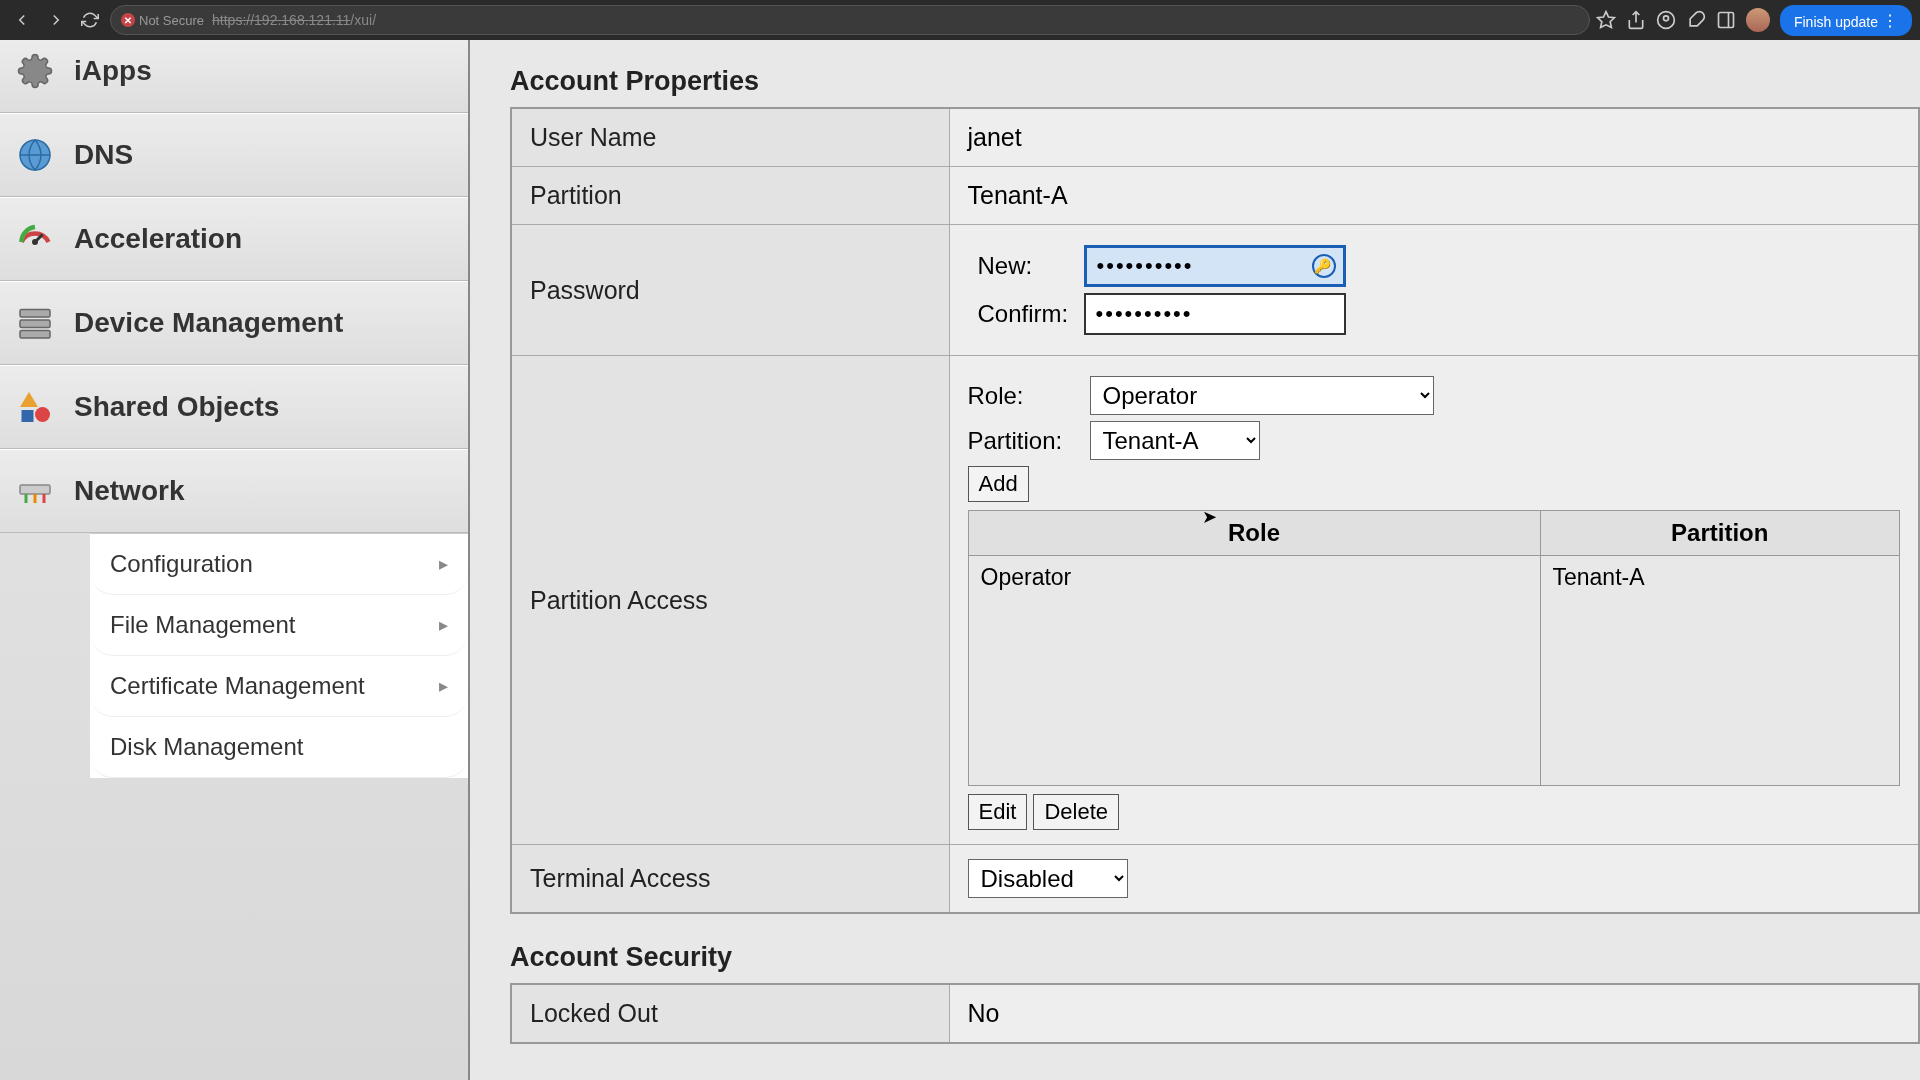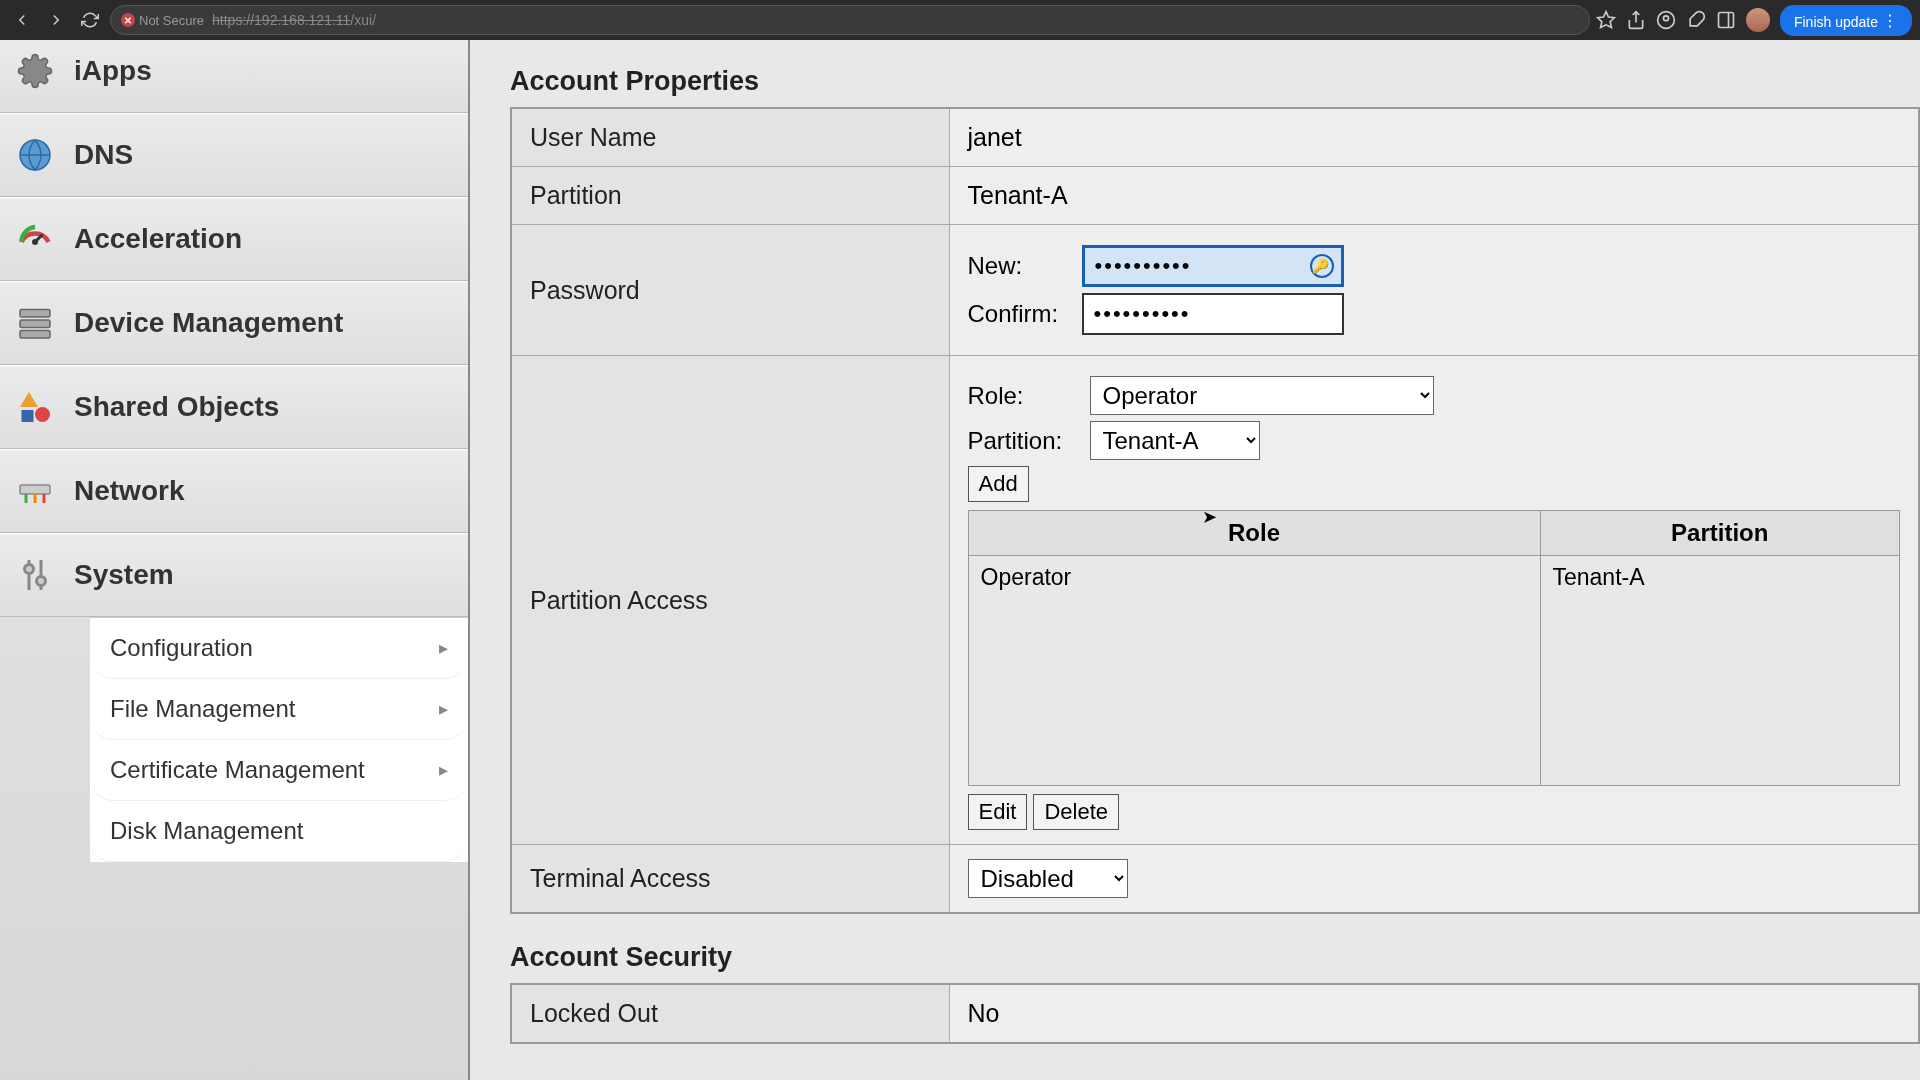--- a/index.html
+++ b/index.html
@@ -127,21 +127,21 @@
     vertical-align: middle;
     background: #e8e8e8;
   }
   .prop-table td.label-cell {
     width: 438px;
     background: #e3e3e3;
     color: #222;
   }
   .prop-table td.value-cell { background: #eee; }
   
-  .pw-row { display: flex; align-items: center; gap: 8px; margin: 6px 0; }
+  .pw-row { display: flex; align-items: center; gap: 0; margin: 6px 10px; }
   .pw-label { width: 106px; font-size: 24px; }
   .pw-input {
     width: 262px; height: 42px;
     border: 2px solid #333; padding: 0 10px;
     font-size: 22px; letter-spacing: 2px;
     background: #fff;
   }
   .pw-input.focused {
     border: 3px solid #1a5fb4;
     background: #d4e4f7;
@@ -312,31 +312,20 @@
     <div class="nav-item">
       <span class="nav-icon">
         <svg viewBox="0 0 24 24" width="36" height="36">
             <rect x="2" y="8" width="20" height="6" rx="1" fill="#ccc" stroke="#888"></rect>
             <line x1="6" y1="14" x2="6" y2="20" stroke="#4a4" stroke-width="2"></line>
             <line x1="12" y1="14" x2="12" y2="20" stroke="#e80" stroke-width="2"></line>
             <line x1="18" y1="14" x2="18" y2="20" stroke="#d44" stroke-width="2"></line>
           </svg>
       </span>
       <span class="nav-label">Network</span>
-    </div>
-    <div class="nav-item">
-      <span class="nav-icon">
-        <svg viewBox="0 0 24 24" width="36" height="36" fill="none" stroke="#888" stroke-width="2">
-            <line x1="8" y1="2" x2="8" y2="22"></line>
-            <line x1="16" y1="2" x2="16" y2="22"></line>
-            <circle cx="8" cy="8" r="3" fill="#ccc"></circle>
-            <circle cx="16" cy="16" r="3" fill="#ccc"></circle>
-          </svg>
-      </span>
-      <span class="nav-label">System</span>
     </div>
     <div class="subnav">
       <div class="subnav-item">
         <span>Configuration</span>
         <span class="chevron">▸</span>
       </div>
       <div class="subnav-item">
         <span>File Management</span>
         <span class="chevron">▸</span>
       </div>

